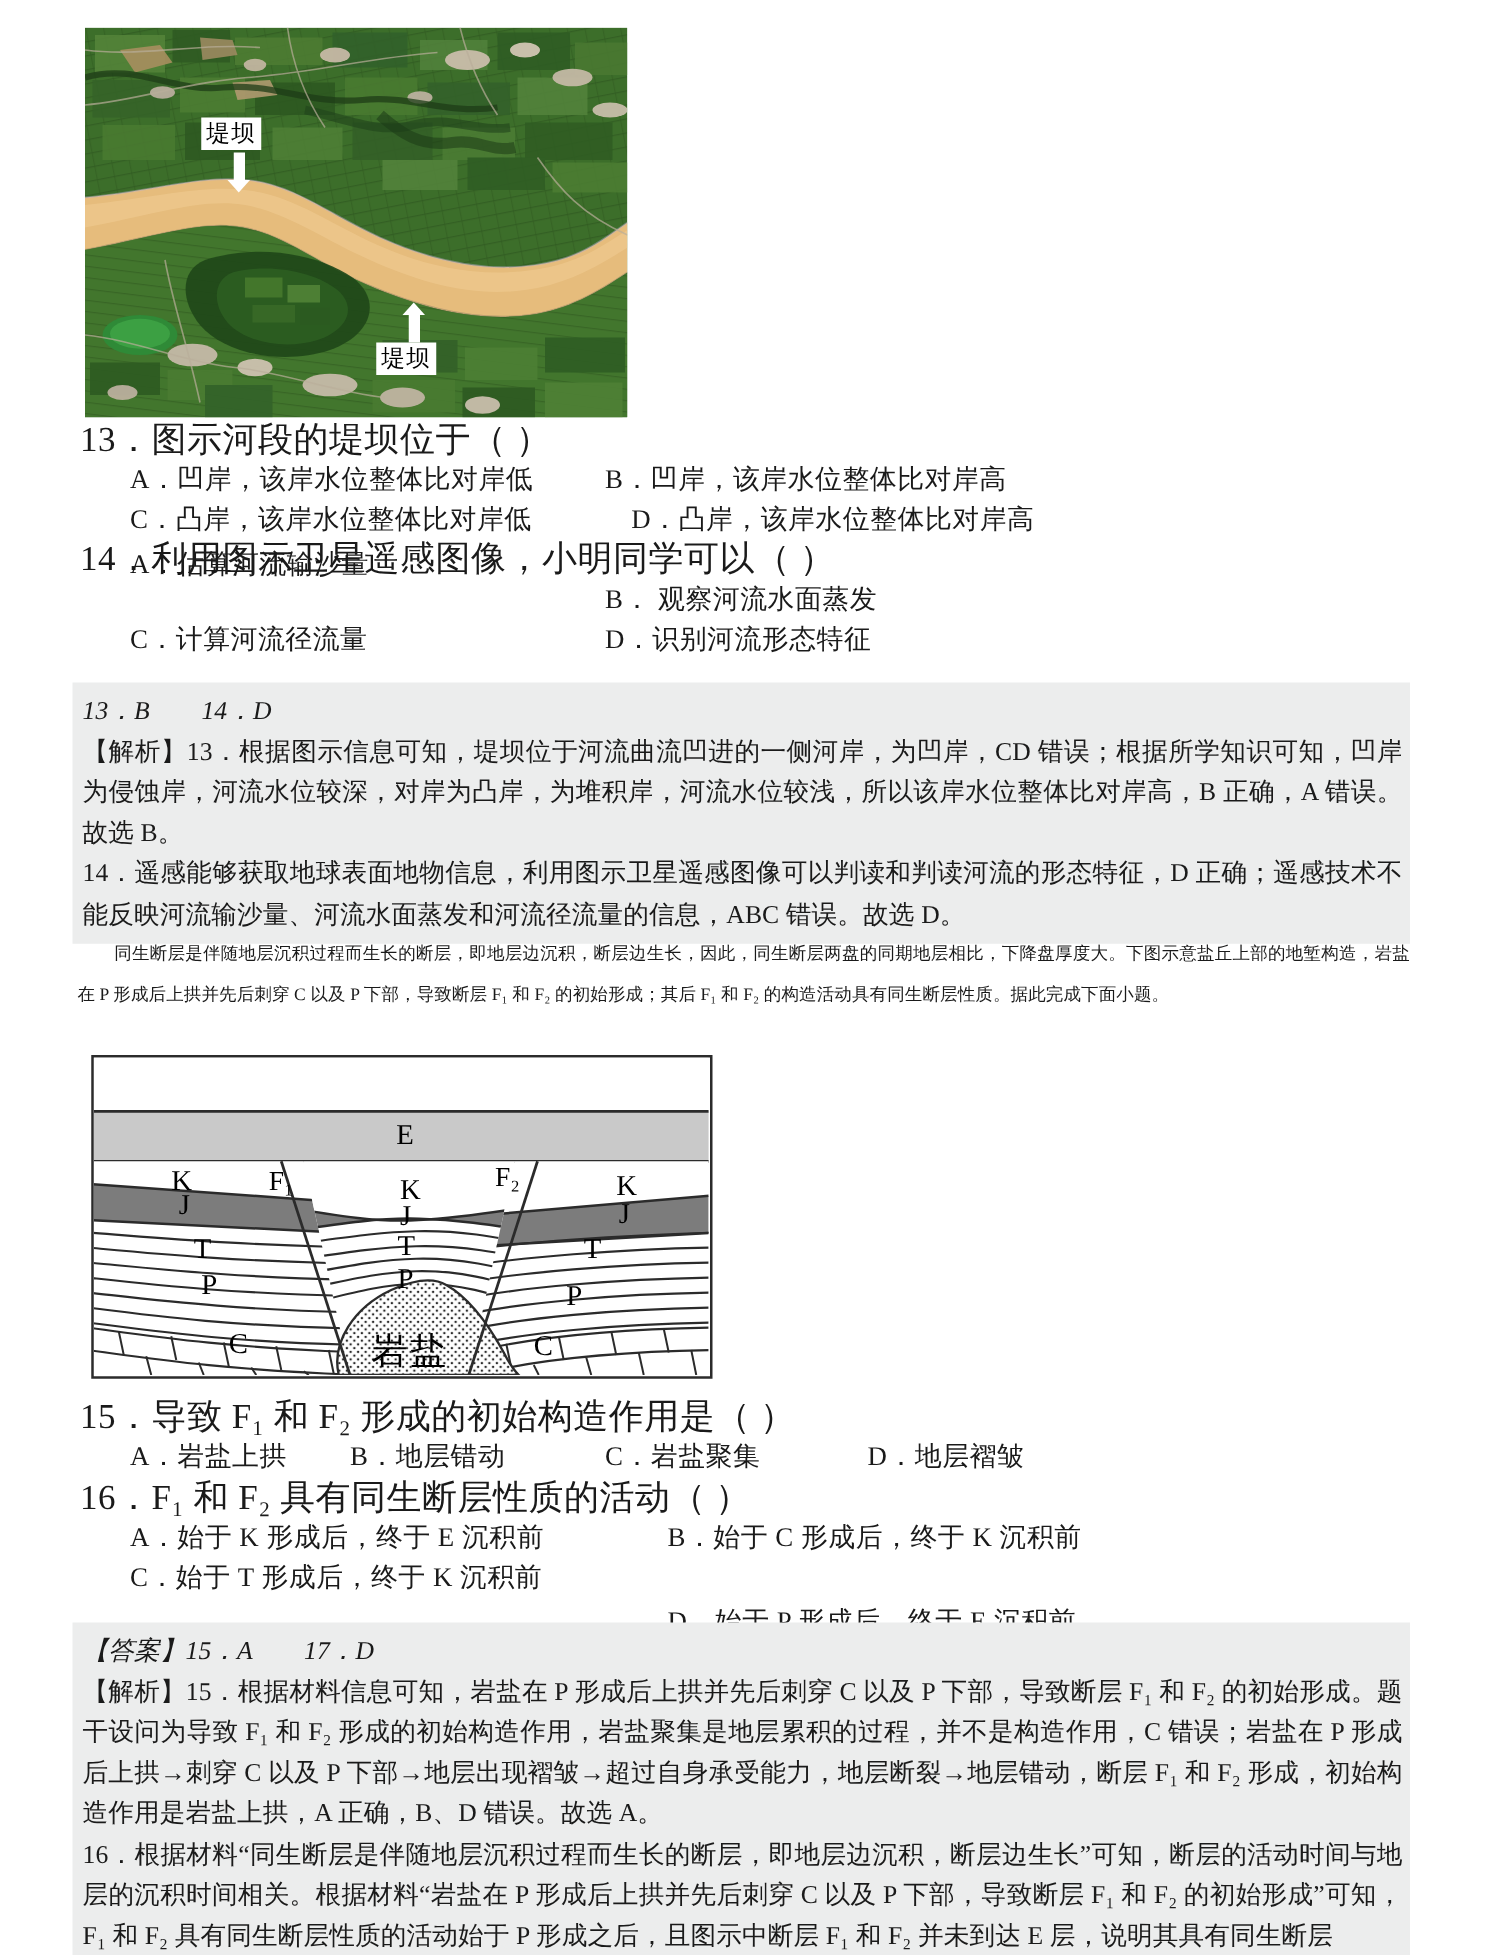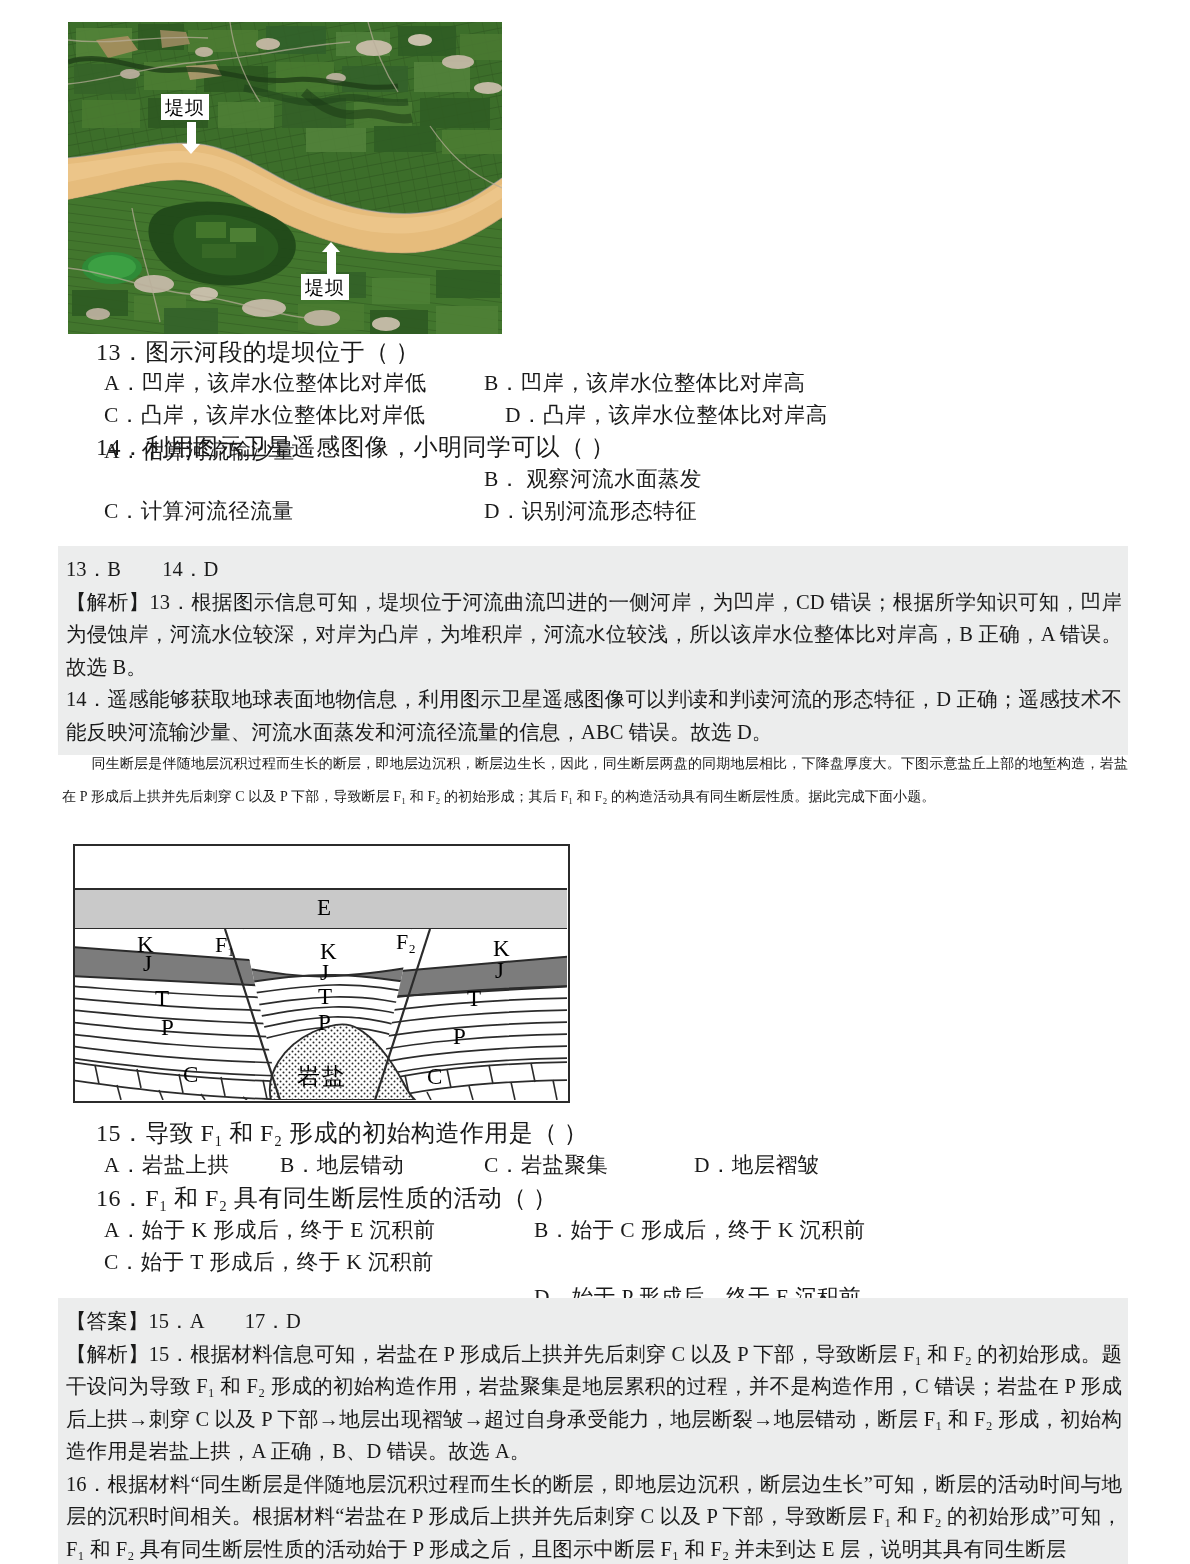--- a/index.html
+++ b/index.html
@@ -17,46 +17,46 @@
   .sat-label{
     position:absolute;background:#fff;color:#000;
     font-family:"DejaVu Sans","Liberation Sans",sans-serif;
     font-size:19px;line-height:24px;padding:1px 4px;white-space:nowrap;
     letter-spacing:1px;
   }
   .sat-arrow{position:absolute;width:9px;background:#fff;}
   .sat-arrow .head{position:absolute;left:-5px;width:0;height:0;border-left:9px solid transparent;border-right:9px solid transparent;}
 
   
-  .q-line{position:absolute;font-size:24px;line-height:31px;white-space:nowrap;letter-spacing:.4px;margin-left:32px;}
+  .q-line{position:absolute;font-size:28px;line-height:31px;white-space:nowrap;letter-spacing:.4px;}
   .opt{position:absolute;font-size:21.5px;line-height:31px;white-space:nowrap;letter-spacing:.4px;}
 
   .grayblock{
     position:absolute;left:58px;width:1070px;background:#eceded;
     font-size:20.5px;line-height:32.5px;letter-spacing:.1px;
     padding:7px 0 7px 0;
   }
   .grayblock p{margin:0;padding:0 6px 0 8px;text-align:justify;text-justify:inter-ideograph;}
-  .grayblock p.nf{text-align:left;}
+  .grayblock p.nf{text-align:left;font-style:italic;}
 
   .para{
     position:absolute;left:62px;width:1066px;font-size:14px;line-height:32.5px;
     text-align:justify;text-justify:inter-ideograph;letter-spacing:.1px;
   }
   .para .ind{display:inline-block;width:2.1em;}
 
   
   .geo{position:absolute;left:73px;top:844px;width:497px;height:259px;border:2.5px solid #2b2b2b;background:#fff;box-sizing:border-box;overflow:hidden;}
   .geo svg{display:block;}
   .geo-lab{
     position:absolute;font-family:"Liberation Serif","DejaVu Serif",serif;
     font-size:22px;color:#000;pointer-events:none;
   }
   .geo-lab.big{font-size:23px;}
-  .geo-lab.cn{font-family:"DejaVu Sans","Liberation Sans",sans-serif;font-size:23px;letter-spacing:2px;}
+  .geo-lab.cn{font-family:"DejaVu Sans","Liberation Sans",sans-serif;font-size:29px;letter-spacing:2px;}
   .geo-lab.f{font-size:22px;}
 </style>
 </head>
 <body>
 
 <div class="page">
 
   <div class="sat-wrap">
     <svg class="sat-canvas" width="434" height="312" viewBox="0 0 434 312">
       <defs>

